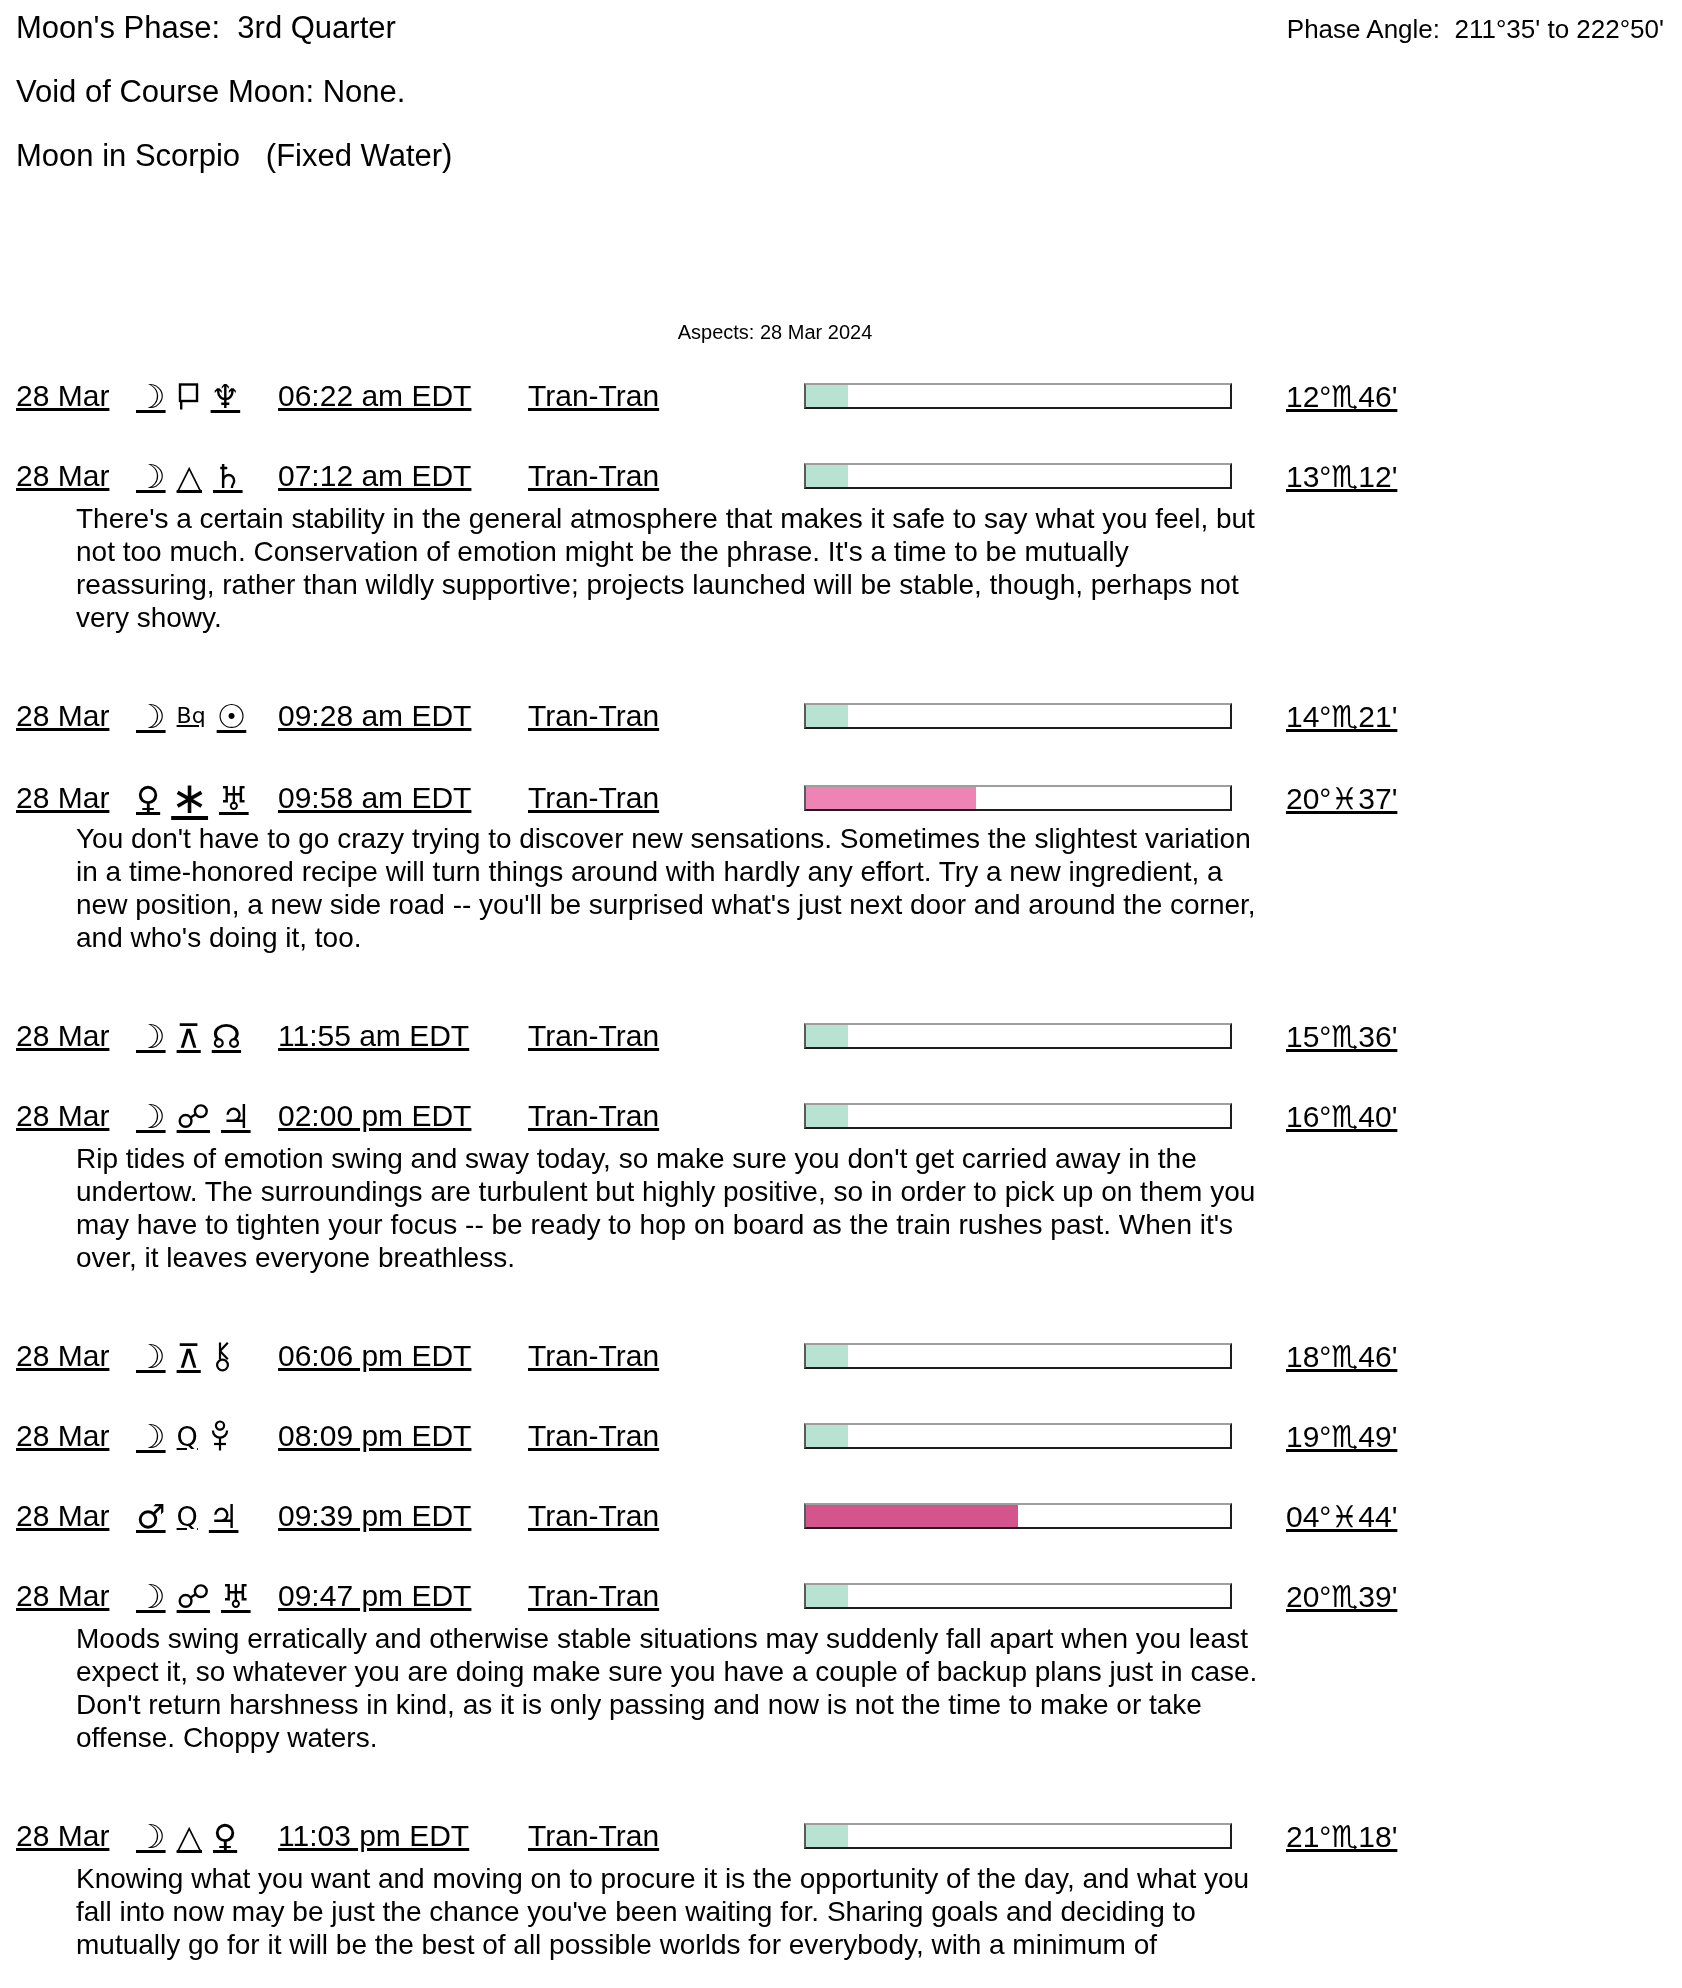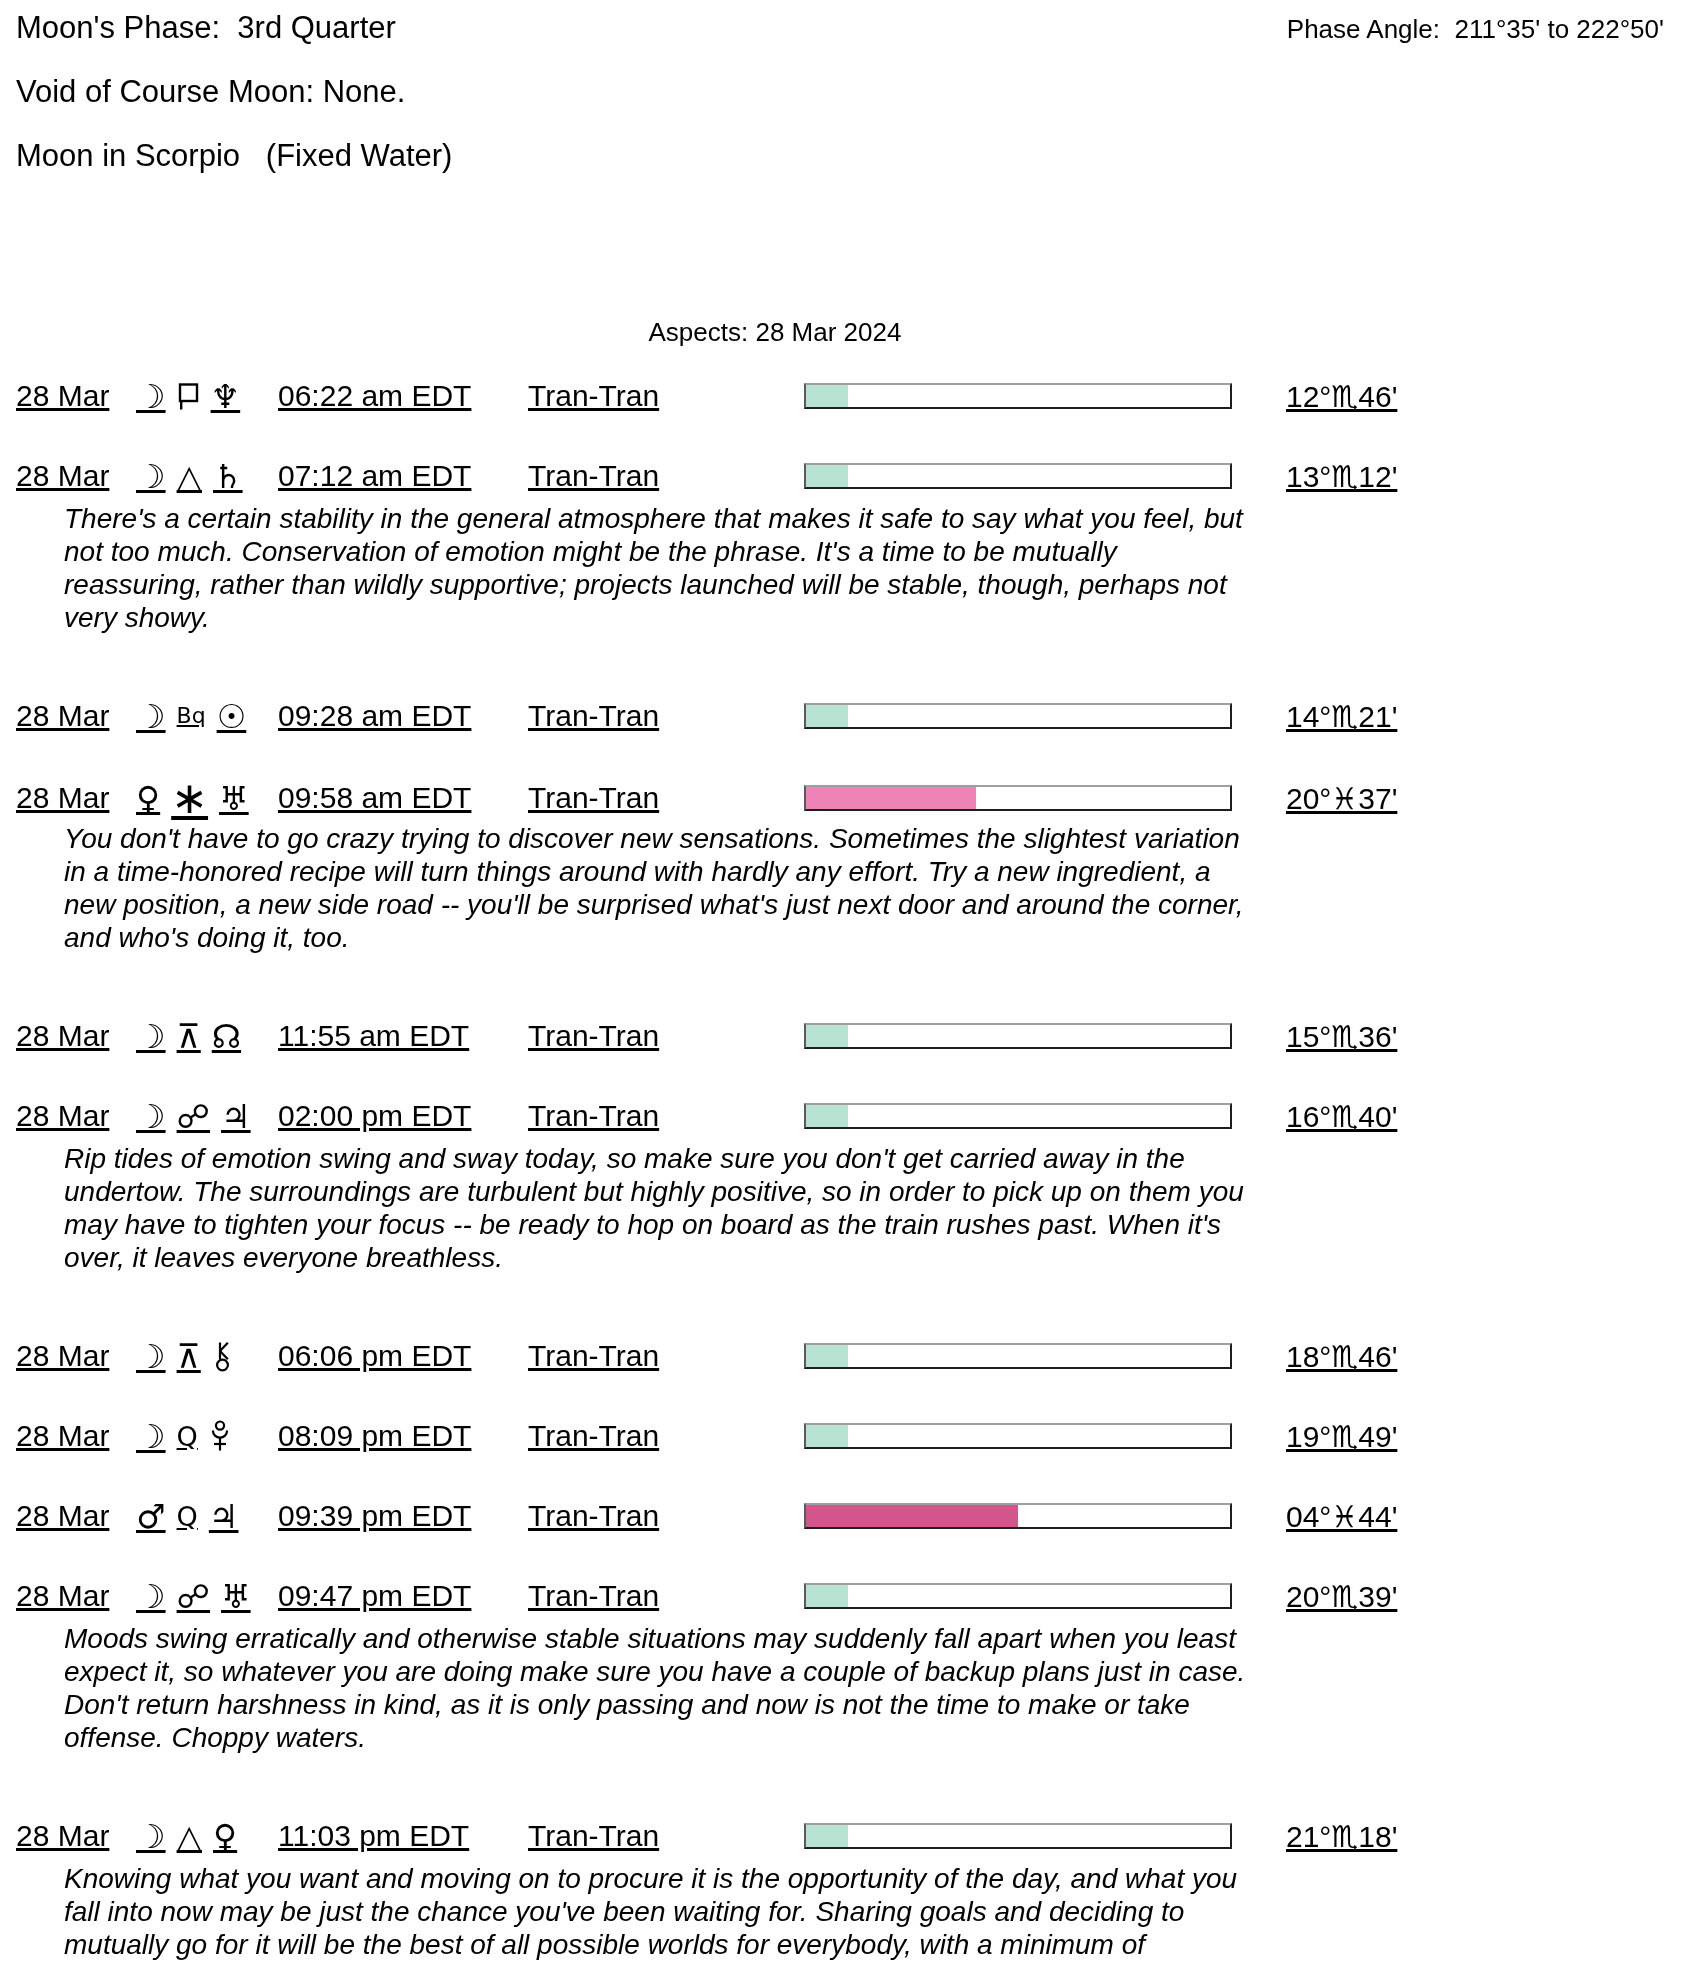--- a/index.html
+++ b/index.html
@@ -9,21 +9,21 @@
     font-family:"Liberation Sans","DejaVu Sans",sans-serif;
   }
   .page { box-sizing:border-box; width:100%; height:100%; padding:10px 18px 0 16px; }
 
   .header-row1 { display:flex; justify-content:space-between; align-items:flex-start; }
   .h-line { font-size:31px; line-height:36px; white-space:pre-wrap; }
   .phase-angle { font-size:26px; line-height:32px; padding-top:3px; white-space:pre-wrap; }
   .h2 { margin-top:28px; }
   .h3 { margin-top:28px; }
 
-  .aspects-title { margin-top:140px; font-size:26px; line-height:36px; text-align:center; padding-right:130px; }
+  .aspects-title { margin-top:140px; font-size:20px; line-height:36px; text-align:center; padding-right:130px; }
 
   .aspect-block { margin-top:40px; }
   .aspect-block.first { margin-top:26px; }
   .aspect-block.after-note { margin-top:62px; }
 
   .aspect-row {
     display:grid;
     grid-template-columns:120px 142px 250px 276px 430px auto;
     align-items:center;
     height:40px; font-size:30px; white-space:nowrap;text-decoration:underline;
@@ -40,21 +40,21 @@
 
   .bar {
     width:428px; height:26px; box-sizing:border-box; background:#fff;
     border:2px solid; border-color:#9e9e9e #1e1e1e #1e1e1e #5a5a5a;
     overflow:hidden;
   }
   .bar-fill { height:100%; width:0; }
 
   .degree { padding-left:52px; }
 
-  .note { margin:6px 0 0 48px; width:1185px; font-size:28px; line-height:33px;font-style:italic; }
+  .note { margin:6px 0 0 60px; width:1185px; font-size:28px; line-height:33px; }
 
   .svg-defs { position:absolute; width:0; height:0; overflow:hidden; }
 </style>
 </head>
 <body>
 
 <svg class="svg-defs" xmlns="http://www.w3.org/2000/svg" aria-hidden="true">
   <symbol id="sym-sesquiquadrate" viewBox="0 0 23 29">
     <rect x="3" y="2.5" width="17" height="16.5" fill="none" stroke="currentColor" stroke-width="2.4"></rect>
     <line x1="4.2" y1="19" x2="4.2" y2="27.5" stroke="currentColor" stroke-width="2.4"></line>

